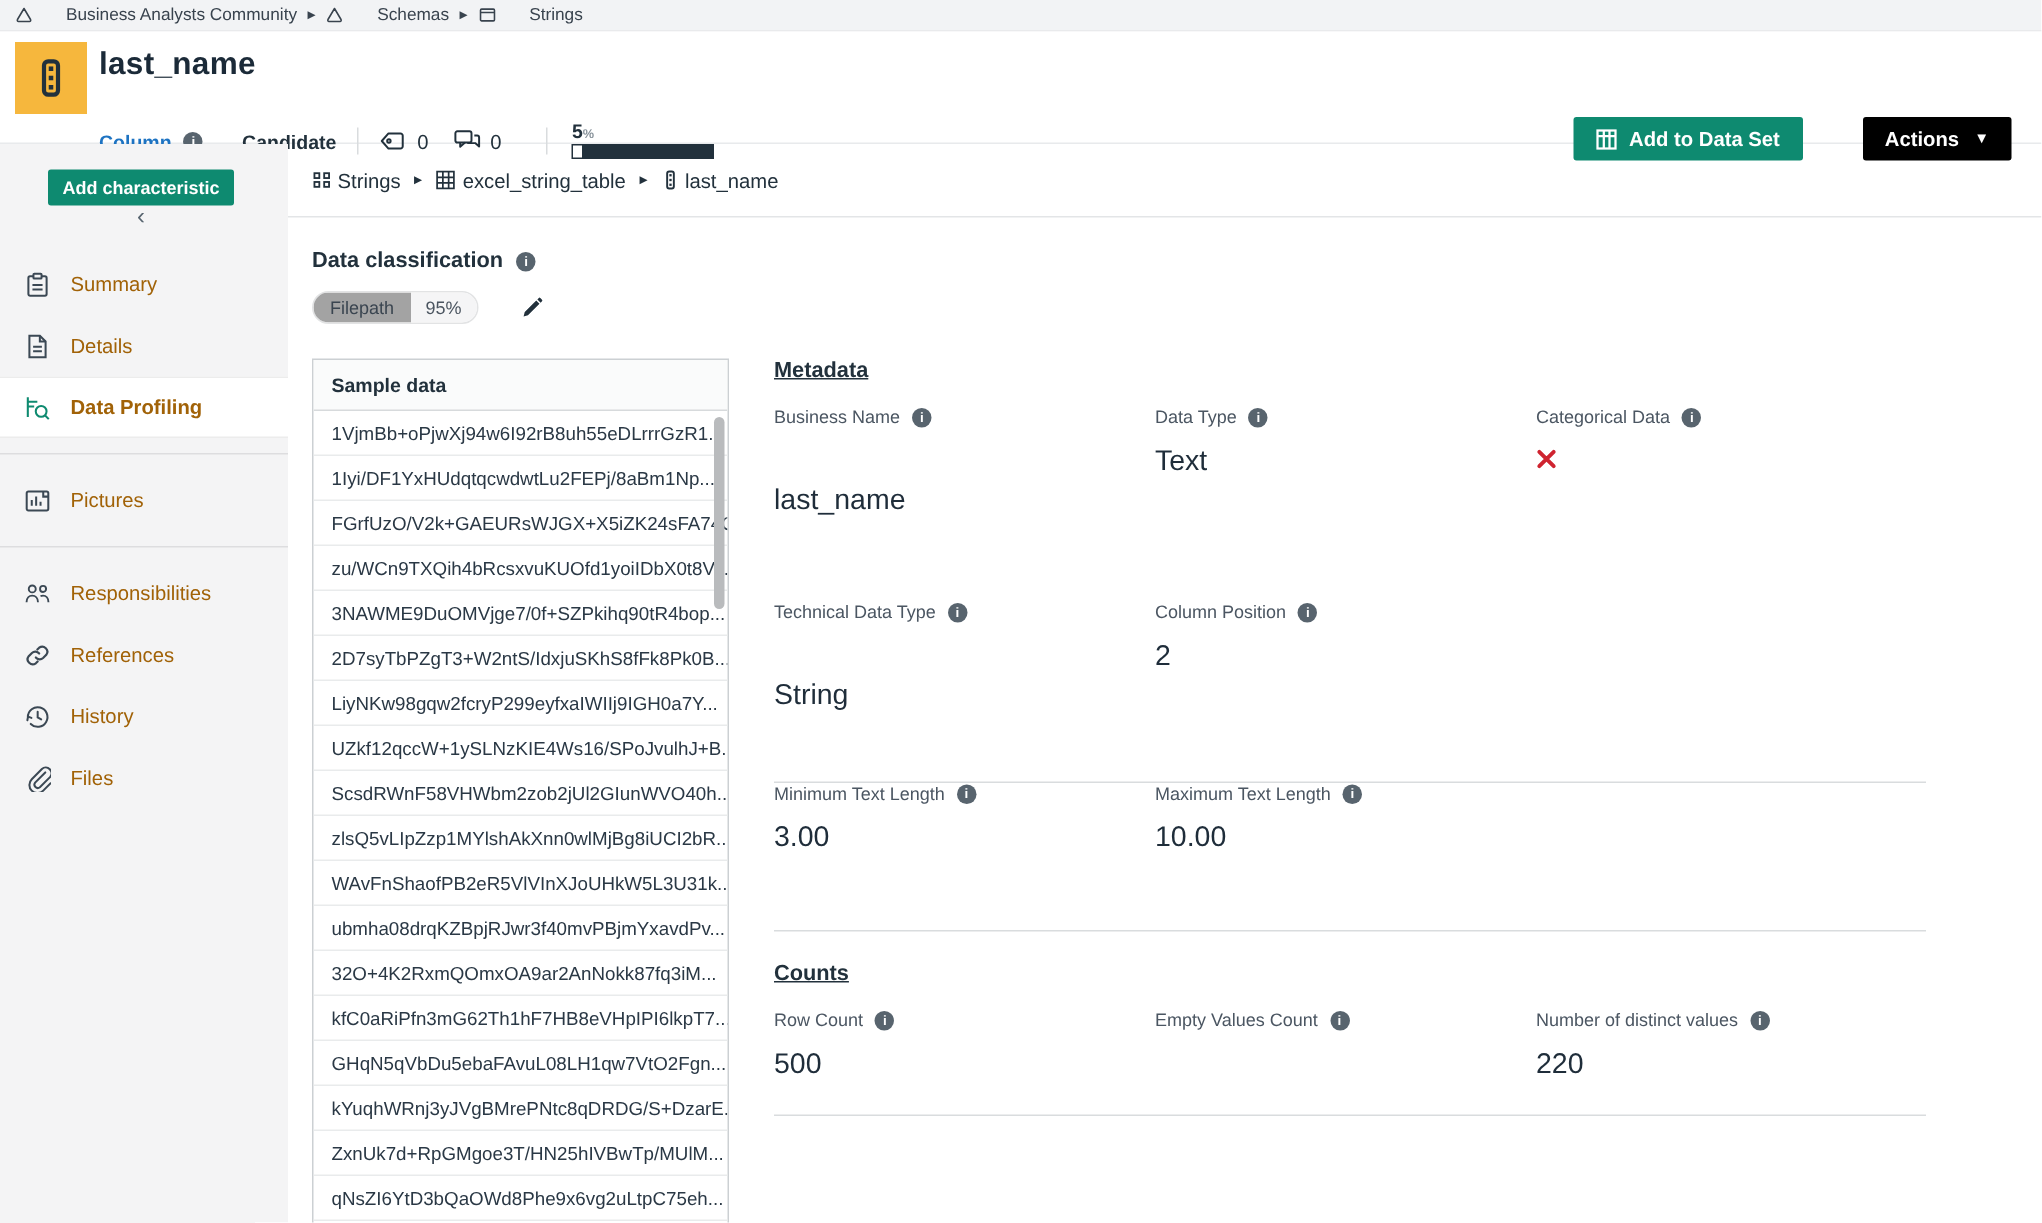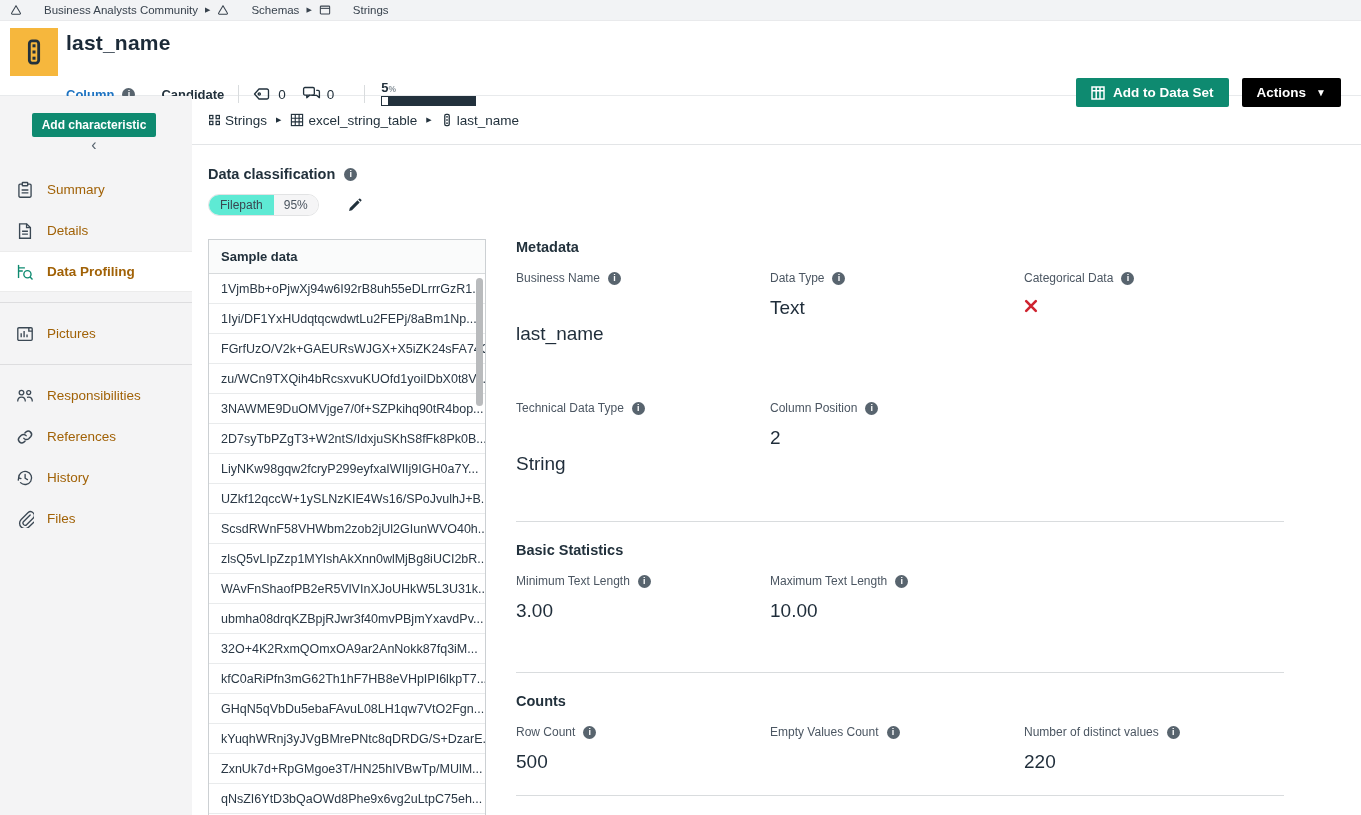--- a/index.html
+++ b/index.html
@@ -29,21 +29,21 @@
   .vdiv { width:1px; height:18px; background:#d9dcde; margin:0 14px; }
   .cnt-group { display:flex; align-items:center; gap:6px; margin-right:16px; cursor:pointer; }
   .cnt { font-size:13.5px; color:#22313c; }
   .pct-block { display:flex; flex-direction:column; margin-left:2px; }
   .pct-label { font-size:13px; font-weight:bold; line-height:12px; }
   .pct-label .ps { font-size:8.5px; font-weight:bold; color:#8a949c; }
   .pct-bar { width:95px; height:10px; background:#22313c; margin-top:1px; position:relative; }
   .pct-fill { position:absolute; left:1px; top:1px; bottom:1px; width:6px; background:#fff; }
   .header-buttons { position:absolute; right:20px; top:57px; display:flex; gap:13px; }
   .btn { border:none; display:flex; align-items:center; gap:8px; height:29px; padding:0 15px;
-    border-radius:2px; font-family:inherit; font-size:13.5px; font-weight:bold; color:#fff; cursor:pointer; }
+    border-radius:2px; font-family:inherit; font-size:13.5px; font-weight:bold; color:#fff; cursor:pointer;margin-left:27px; }
   .btn-green { background:#0e8a70; }
   .btn-gray  { background:#000000; }
   .caret { font-size:10px; margin-left:2px; }
 
   
   .main { display:flex; height:719px; }
   .sidebar { width:192px; flex:none; background:#f4f4f5; position:relative; }
   .side-top { display:flex; align-items:center; justify-content:space-between; padding:17px 14px 8px 10px;flex-direction:column; }
   .btn-addchar { border:none; background:#0e8a70; color:#fff; font-family:inherit; font-weight:bold;
     font-size:12px; height:24px; padding:0 10px; border-radius:2px; cursor:pointer; }
@@ -60,39 +60,39 @@
   .cb { height:49px; display:flex; align-items:center; padding-left:16px;
     font-size:13.5px; border-bottom:1px solid #e3e5e7; color:#22313c; }
   .cb .ccrumb { display:flex; align-items:center; gap:4px; cursor:pointer; }
   .cb .csep { font-size:7px; margin:0 9px; }
 
   .content-body { padding:14px 0 0 16px; }
   .dc-title { display:flex; align-items:center; gap:9px; font-size:14.5px; font-weight:bold; margin:7px 0 12px; }
   .pill-row { display:flex; align-items:center; }
   .pill { display:inline-flex; height:22px; border-radius:11px; overflow:hidden;
     border:1px solid #e2e3e4; font-size:12px; color:#3a4550; }
-  .pill .pl { background:#5eead4; padding:0 11px; display:flex; align-items:center; }
+  .pill .pl { background:#a3a3a3; padding:0 11px; display:flex; align-items:center; }
   .pill .pr { background:#f5f5f6; padding:0 10px; display:flex; align-items:center; color:#4b5560; }
   .pencil { margin-left:28px; cursor:pointer; }
 
   .columns { display:flex; margin-top:23px; }
 
   
   .sample-card { width:278px; flex:none; height:580px; border:1px solid #ccd0d3;
     position:relative; overflow:hidden; background:#fff; }
   .sample-header { height:34px; background:#fafbfb; border-bottom:1px solid #d7dadc;
     display:flex; align-items:center; padding-left:12px; font-weight:bold; font-size:13px; }
   .sample-row { height:30px; border-bottom:1px solid #e9ebec; display:flex; align-items:center;
     padding:0 14px 0 12px; font-size:12.5px; color:#2a3845; white-space:nowrap; overflow:hidden; }
   .sample-scrollbar { position:absolute; top:38px; right:2px; width:7px; height:128px;
     background:#b9bbbd; border-radius:4px; cursor:pointer; }
 
   
   .info-panel { margin-left:30px; width:768px; }
-  .section-title { font-size:14.5px; font-weight:bold; margin:0 0 16px; }
+  .section-title { font-size:14.5px; font-weight:bold; margin:0 0 16px;text-decoration:underline; }
   .fgrid { display:grid; grid-template-columns:254px 254px 260px; }
   .fgrid.row1 { height:130px; }
   .fgrid.row2 { height:112px; margin-bottom:8px; }
   .flabel { font-size:12px; color:#4b5662; display:flex; align-items:center; gap:8px; }
   .fvalue { font-size:19px; color:#1f2d3a; margin-top:12px; }
   .fvalue.low { margin-top:38px; }
   .panel-hr { border:none; border-top:1px solid #d9dcde; margin:0; }
   .sec-pad { margin-top:20px; }
   .bs-grid { height:98px; }
   .cnt-grid { height:70px; }
@@ -376,21 +376,20 @@
                   <span>Column Position</span>
                   <span class="info-icon">i</span>
                 </div>
               <div class="fvalue">2</div>
             </div>
             <div></div>
           </div>
 
           <hr class="panel-hr">
 
-          <div class="section-title sec-pad">Basic Statistics</div>
           <div class="fgrid bs-grid">
             <div class="field">
               <div class="flabel">
                   <span>Minimum Text Length</span>
                   <span class="info-icon">i</span>
                 </div>
               <div class="fvalue">3.00</div>
             </div>
             <div class="field">
               <div class="flabel">

